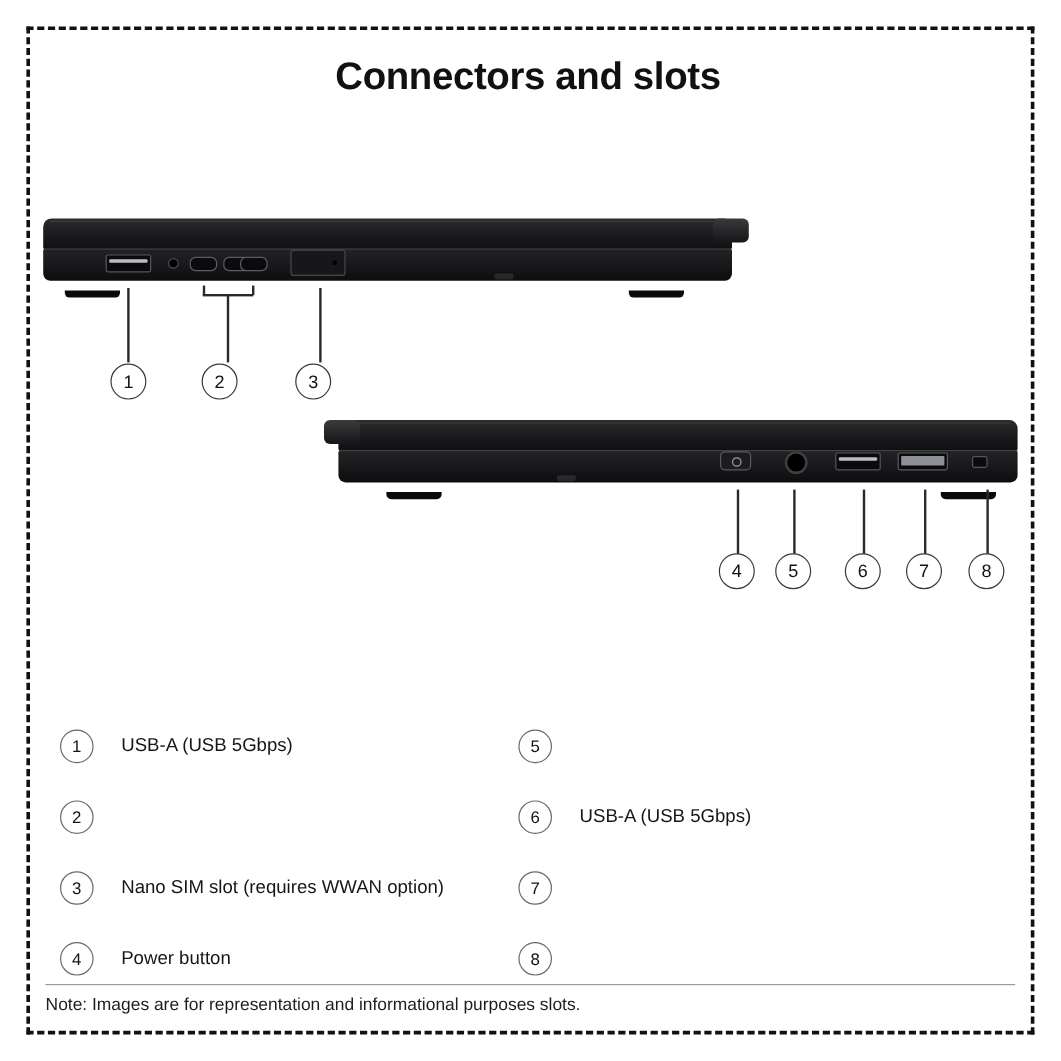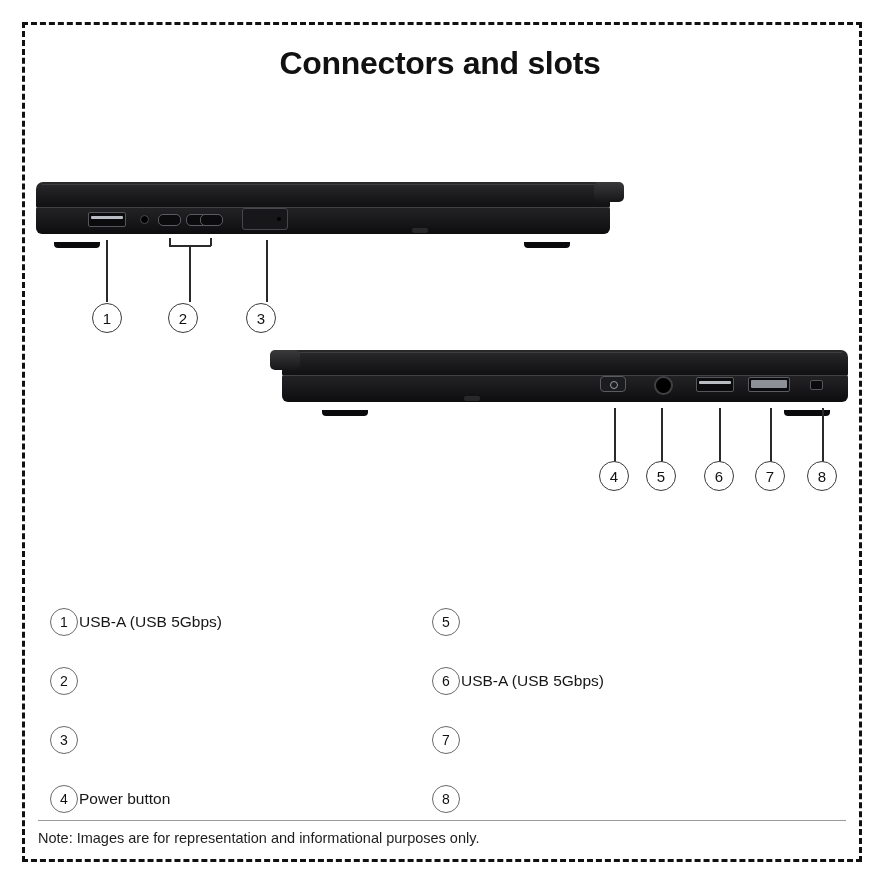--- a/index.html
+++ b/index.html
@@ -257,21 +257,21 @@
     border: 1.3px solid #6a6a6a;
     color: #111111;
     font-size: 14px;
     display: flex;
     align-items: center;
     justify-content: center;
     box-sizing: border-box;
     background: #fff;
   }
   .legend-text {
-    margin-left: 1px;
+    margin-left: 23px;
     font-size: 15.5px;
     color: #161616;
     white-space: nowrap;
   }
 
   .note-divider {
     position: absolute;
     left: 38px;
     top: 820px;
     width: 808px;
@@ -357,20 +357,21 @@
     <div class="legend-col left">
       <div class="legend-row">
         <div class="legend-badge">1</div>
         <div class="legend-text">USB-A (USB 5Gbps)</div>
       </div>
       <div class="legend-row">
         <div class="legend-badge">2</div>
       </div>
       <div class="legend-row">
         <div class="legend-badge">3</div>
+        <div class="legend-text">Nano SIM slot (requires WWAN option)</div>
       </div>
       <div class="legend-row">
         <div class="legend-badge">4</div>
         <div class="legend-text">Power button</div>
       </div>
     </div>
 
     <div class="legend-col right">
       <div class="legend-row">
         <div class="legend-badge">5</div>
@@ -382,15 +383,15 @@
       <div class="legend-row">
         <div class="legend-badge">7</div>
       </div>
       <div class="legend-row">
         <div class="legend-badge">8</div>
       </div>
     </div>
   </div>
 
   <div class="note-divider"></div>
-  <div class="note">Note: Images are for representation and informational purposes only.</div>
+  <div class="note">Note: Images are for representation and informational purposes slots.</div>
 
 </div>
 
 </body></html>

